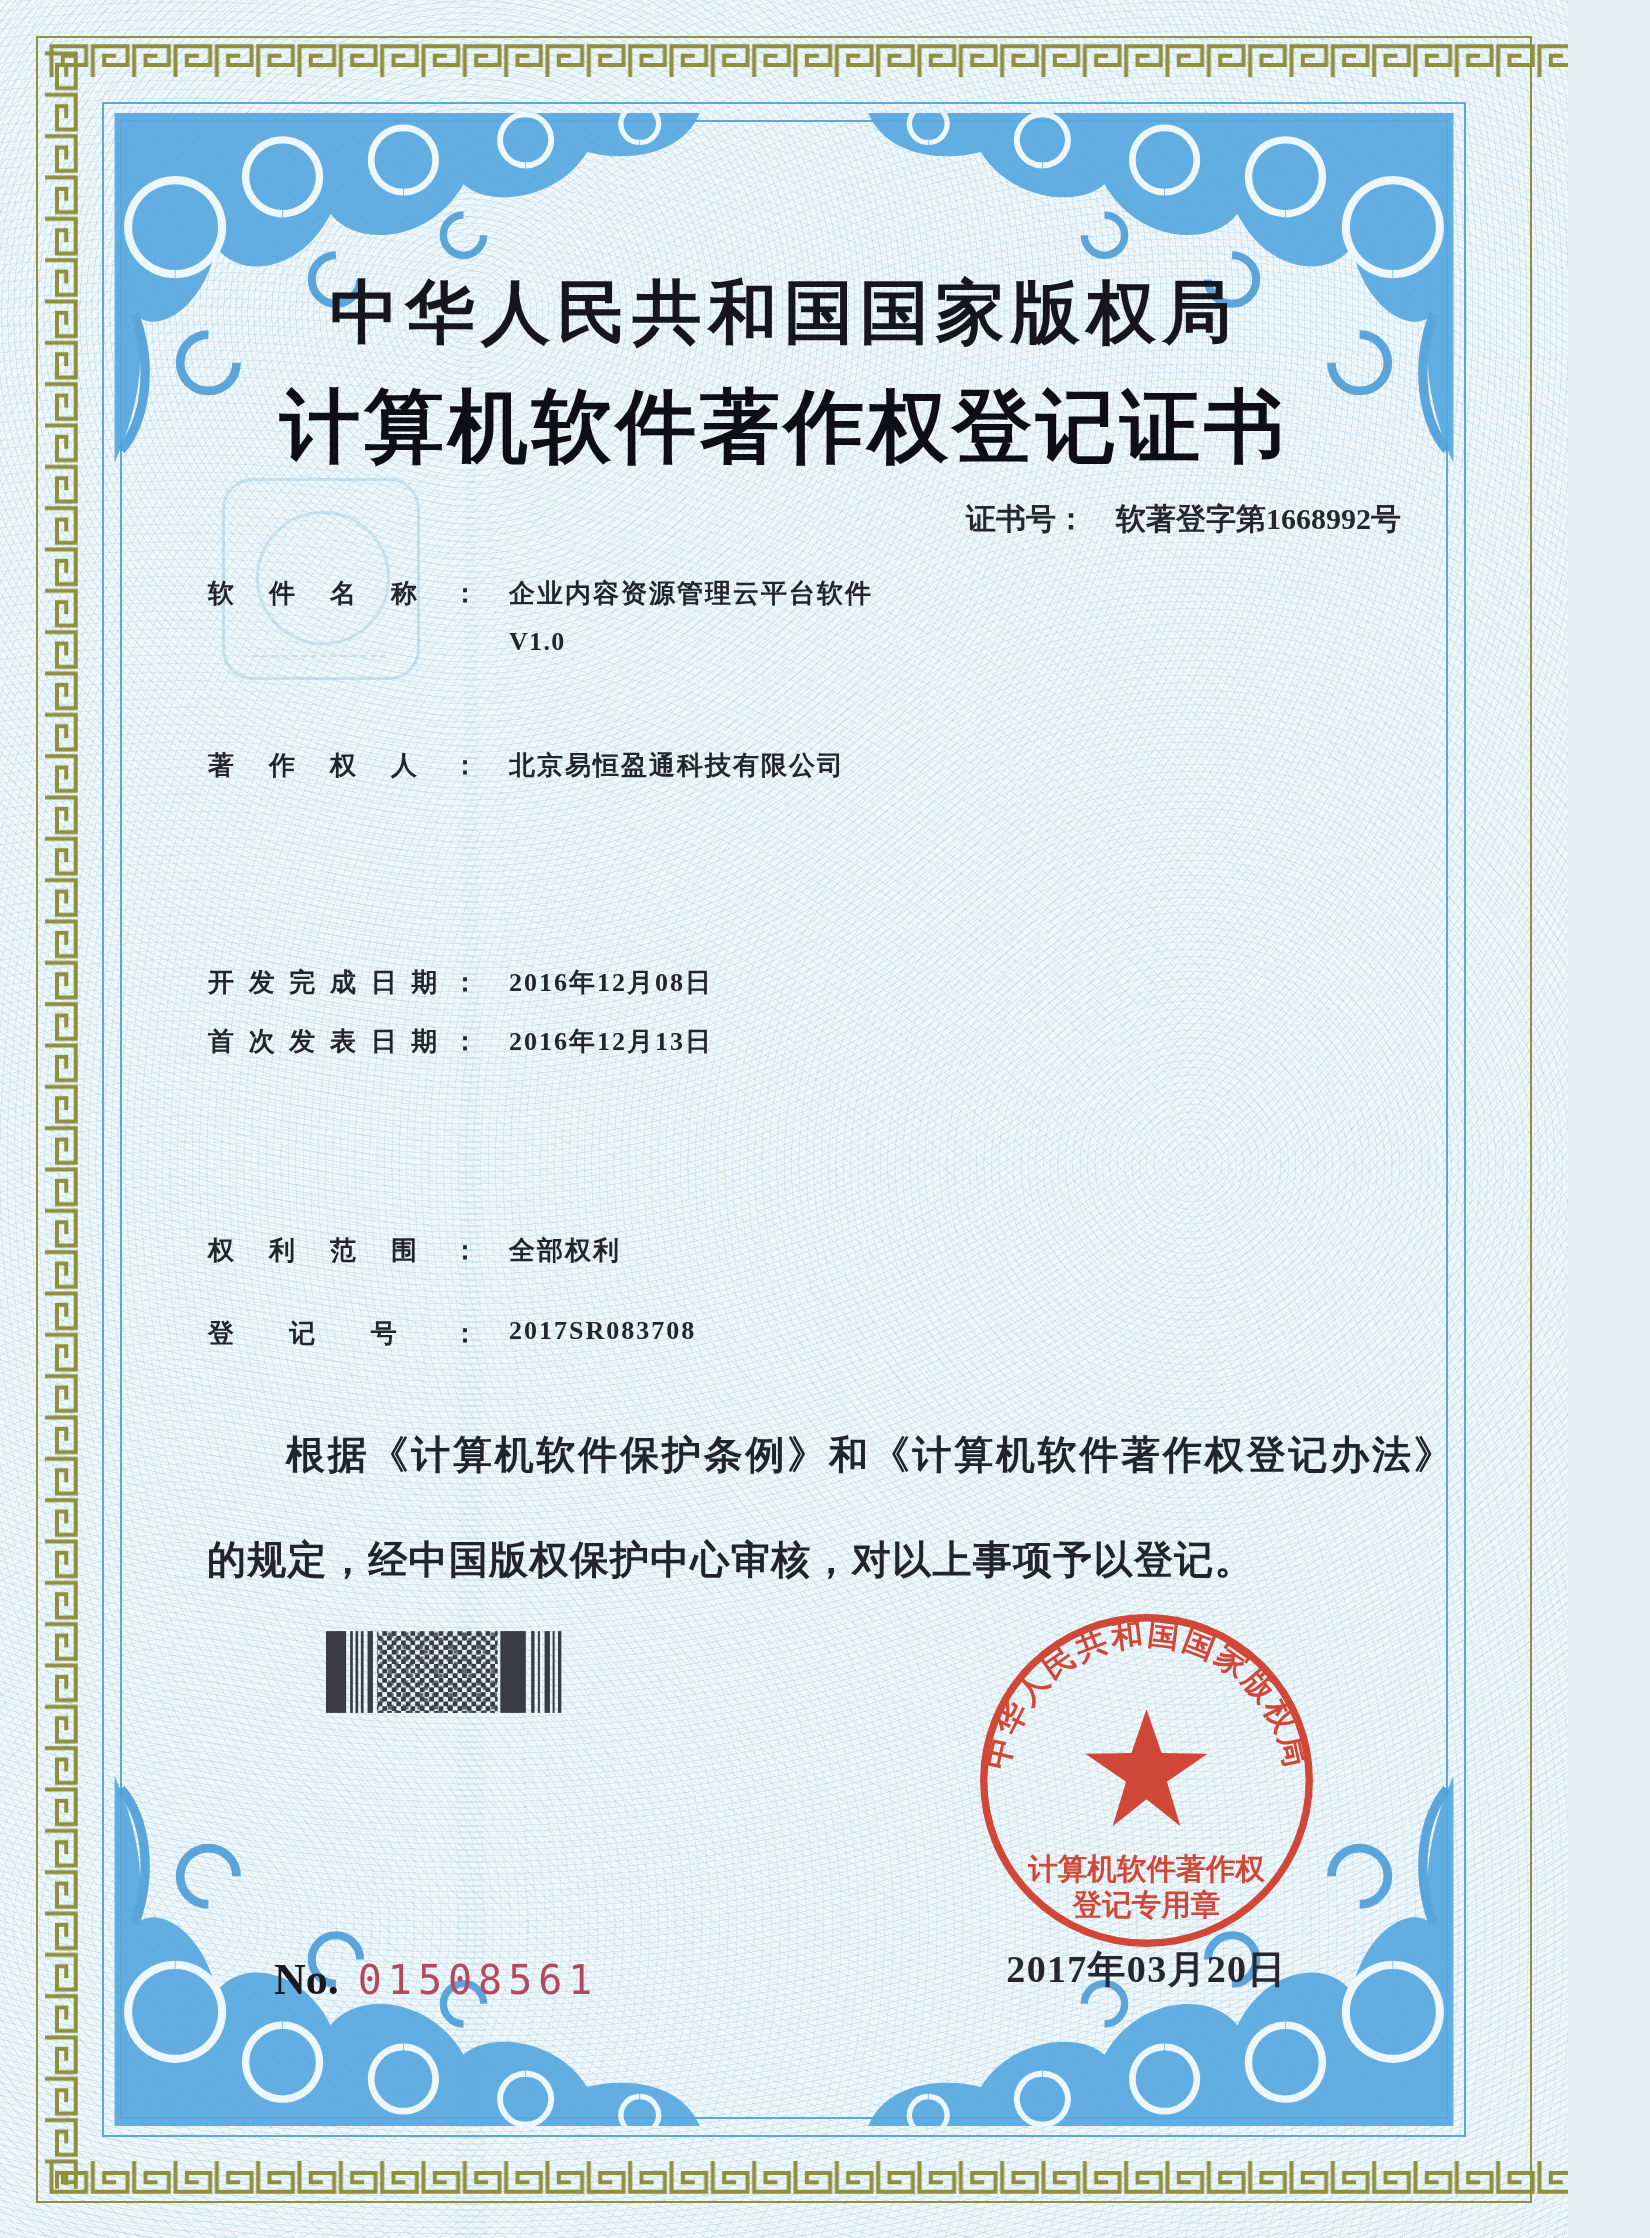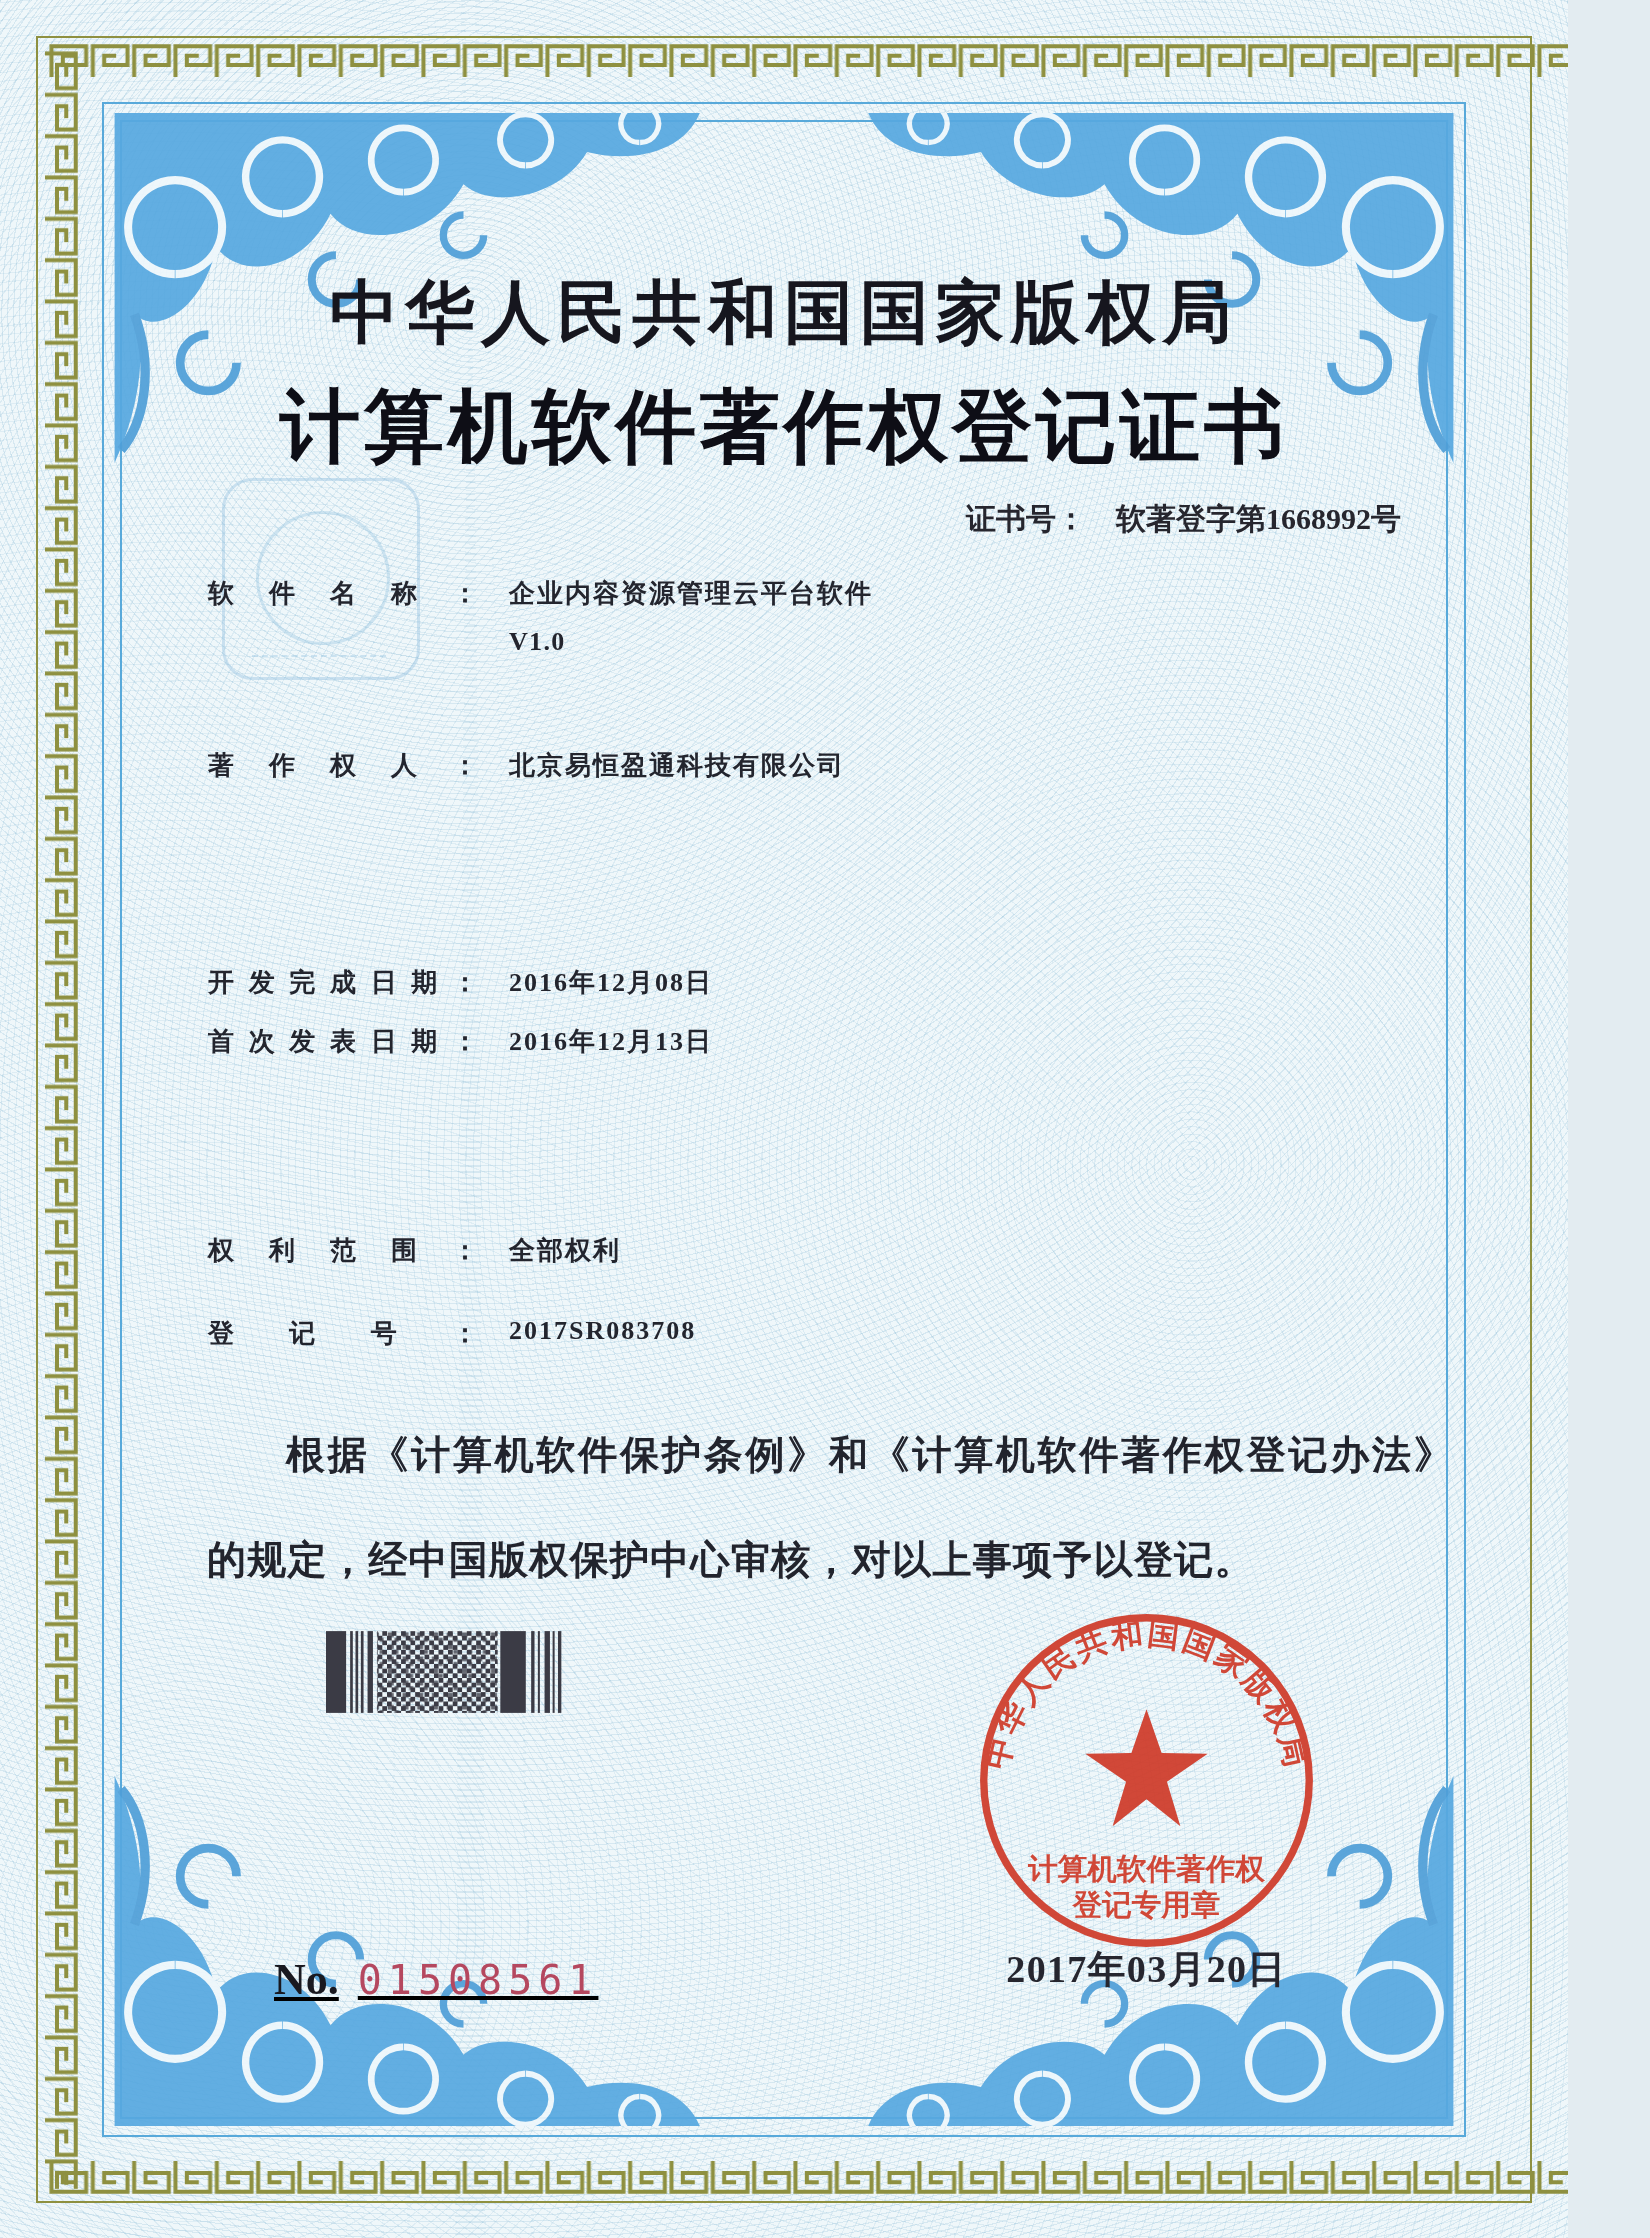--- a/index.html
+++ b/index.html
@@ -48,21 +48,21 @@
   .body-par{position:absolute;left:207px;top:1402px;width:1247px;
     font-size:39px;line-height:105px;color:#22242d;letter-spacing:1.3px;
     text-indent:79px;text-align:justify;font-weight:600;}
   
   .barcode{position:absolute;left:326px;top:1631px;width:236px;height:82px;}
   
   .seal{position:absolute;left:973px;top:1607px;width:347px;height:347px;opacity:.92;}
   .seal-date{position:absolute;left:973px;top:1944px;width:347px;text-align:center;
     font-size:38px;font-weight:700;color:#26262f;letter-spacing:1.3px;}
   
-  .serial{position:absolute;left:274px;top:1954px;display:flex;align-items:baseline;gap:19px;text-decoration:underline;}
+  .serial{position:absolute;left:274px;top:1954px;display:flex;align-items:baseline;gap:19px;}
   .serial .no-label{font-size:44px;color:#191920;font-weight:600;}
   .serial .no-digits{font-family:"DejaVu Sans Mono","Liberation Mono",monospace;
     font-size:40px;color:#b5485f;letter-spacing:6px;font-weight:400;}
 </style>
 </head>
 <body>
 
 <div class="certificate">
 
   <svg width="0" height="0" style="position:absolute" aria-hidden="true">

